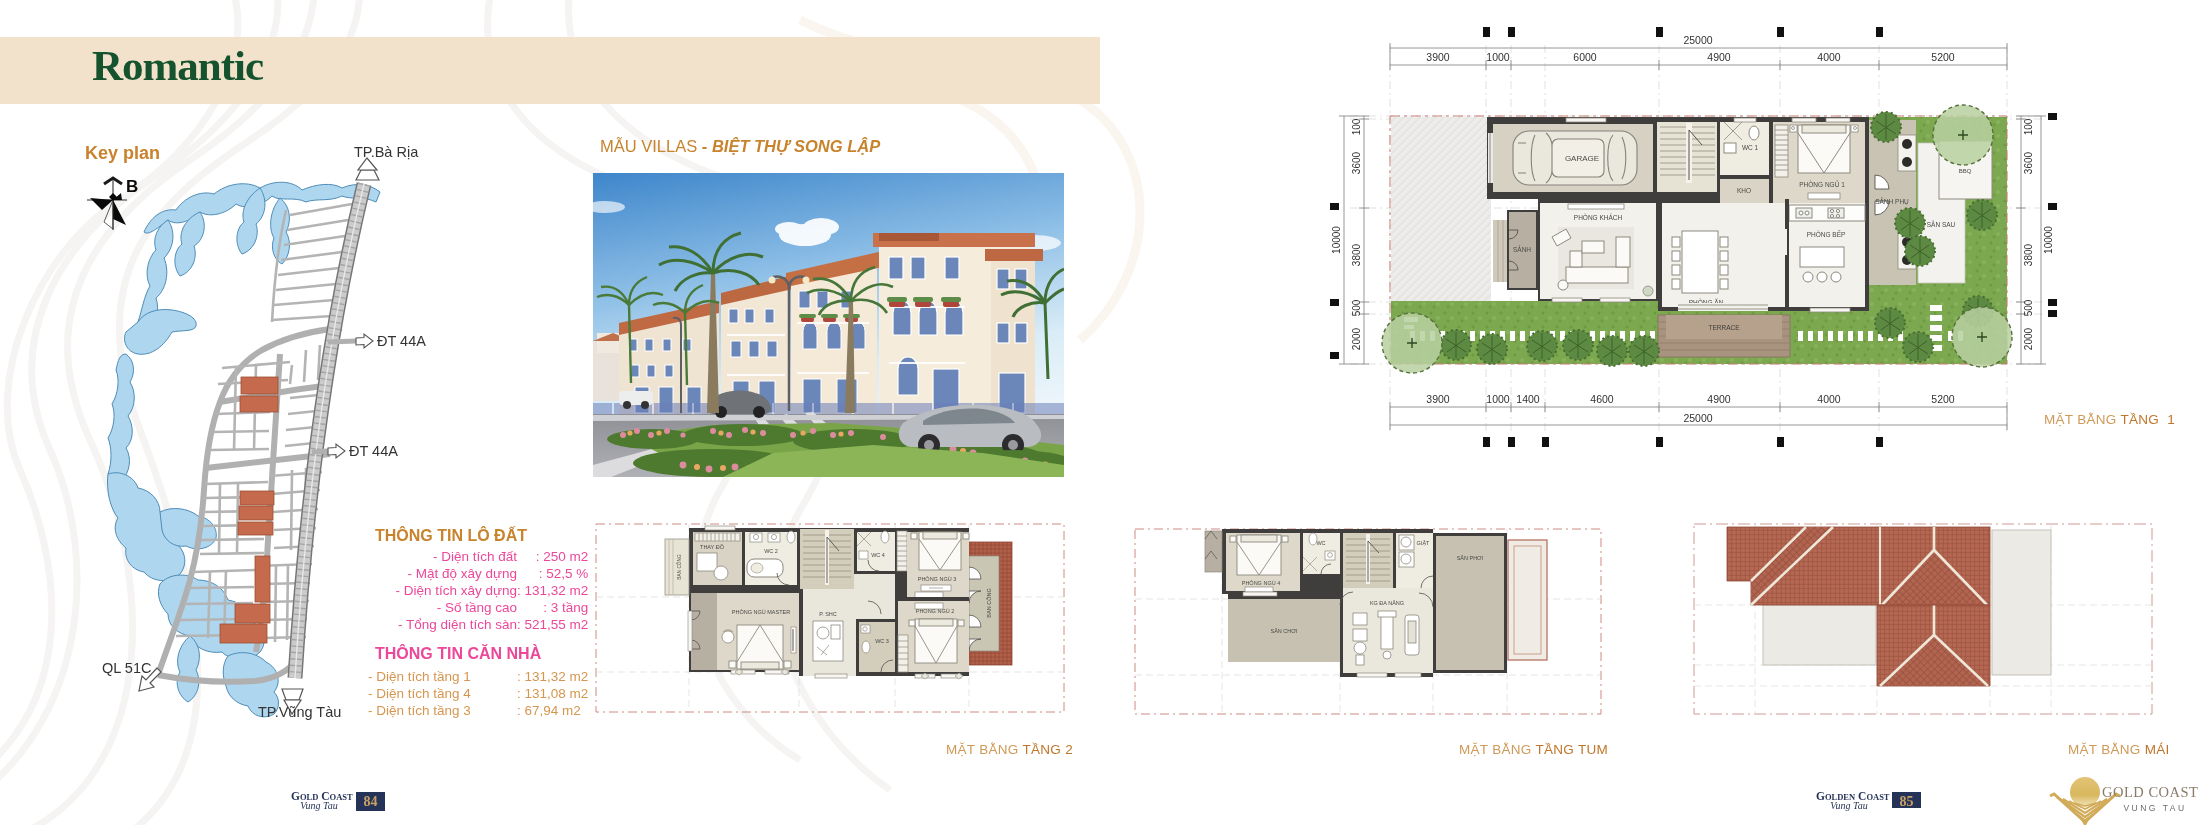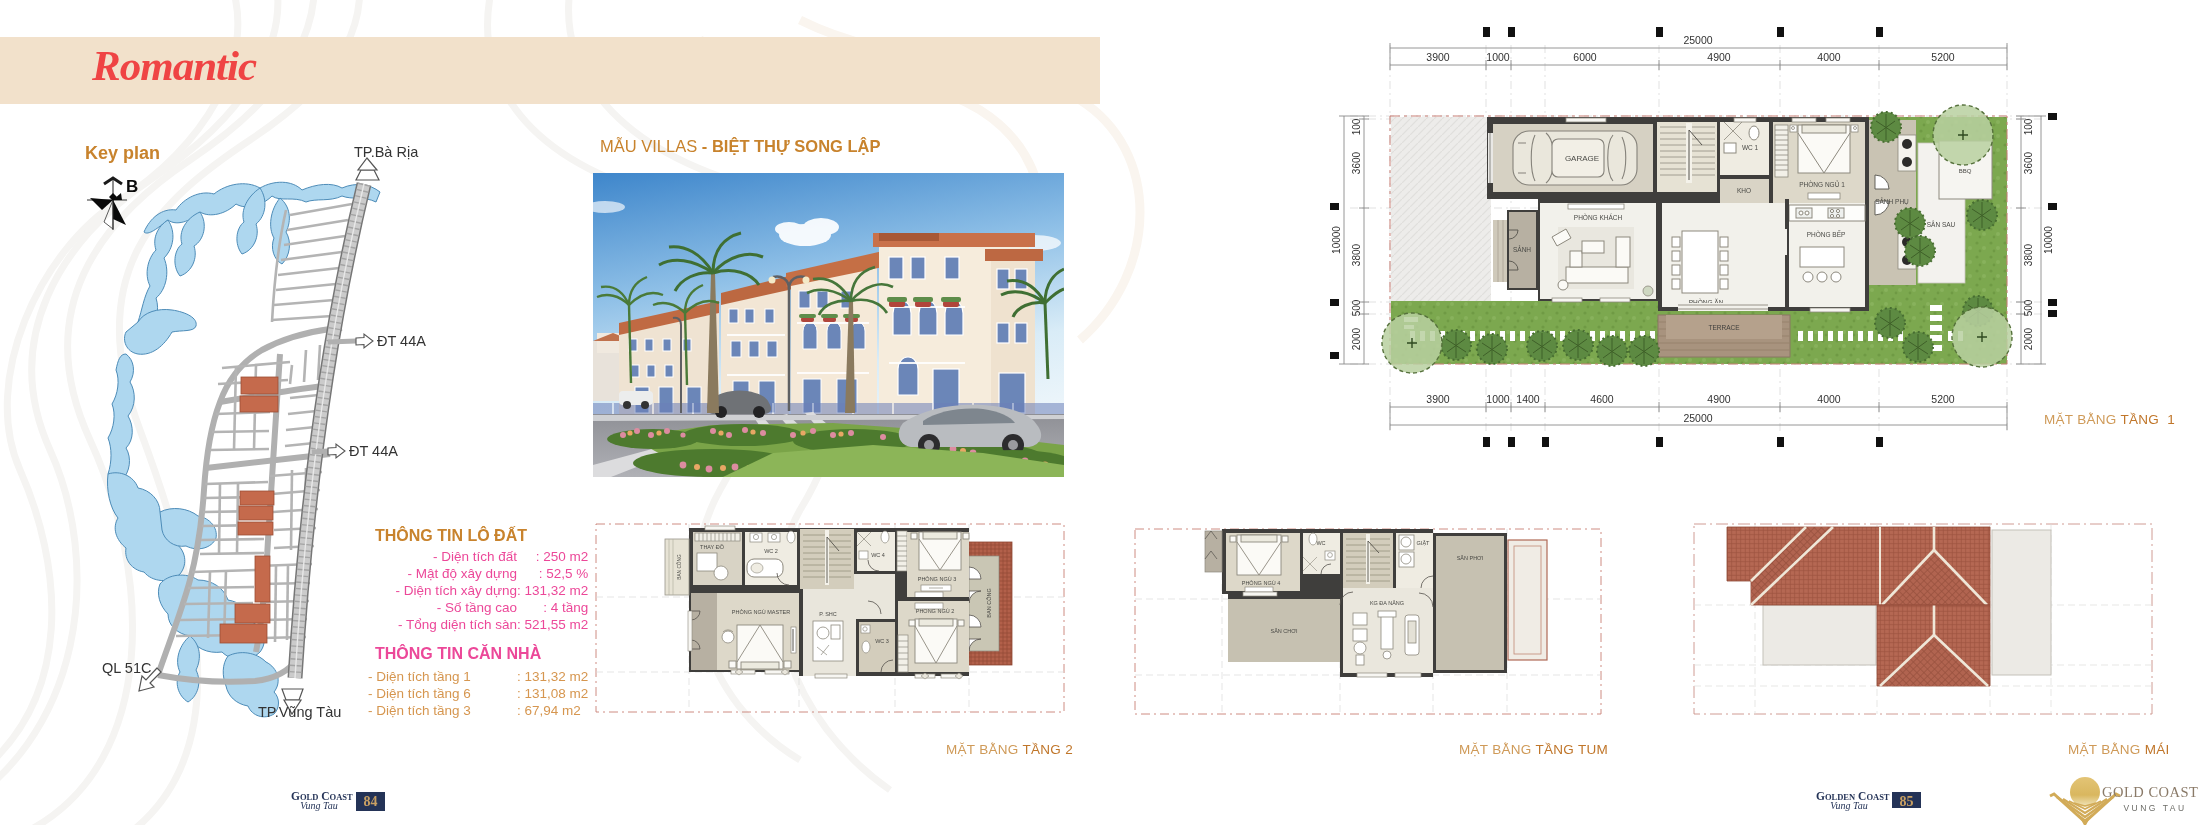--- a/index.html
+++ b/index.html
@@ -23,21 +23,21 @@
 <path d="M580,-50 C540,60 610,140 730,180 C850,220 880,380 800,510 C750,600 790,720 890,790"></path>
 </g>
 <g stroke="#faf5ef" stroke-width="9">
 <path d="M700,40 C800,90 900,60 980,110 C1060,160 1060,260 990,320"></path>
 <path d="M800,20 C900,70 1000,50 1080,100 C1160,150 1160,270 1080,340"></path>
 </g>
 </svg>
 
 <div class="abs" style="left:0;top:37px;width:1100px;height:67px;background:#f2e1cb;"></div>
 
-<div class="abs nw" style="left:92px;top:41px;font-family:'Liberation Serif',serif;font-style:italic;font-weight:bold;font-size:43px;letter-spacing:-1px;color:#ef4444;">Romantic</div>
+<div class="abs nw" style="left:92px;top:41px;font-family:'Liberation Serif',serif;font-weight:bold;font-size:43px;letter-spacing:-1px;color:#14532d;">Romantic</div>
 
 
 <div class="abs nw" style="left:85px;top:143px;font-size:18px;font-weight:bold;color:#c8832d;">Key plan</div>
 
 <svg class="abs" style="left:40px;top:140px" width="420" height="600" viewBox="0 0 420 600" id="mapsvg">
 
 <g fill="#aed7ef" stroke="#4d8cb8" stroke-width="1">
 <path d="M104,92 C110,78 122,68 136,70 C144,58 160,50 174,54 C186,44 206,40 220,48 C234,40 252,40 262,50 C276,44 292,42 302,48 C316,42 330,44 340,52 L336,62 C324,56 312,60 302,56 C290,62 276,58 266,62 C254,56 240,62 232,56 C222,66 206,70 196,64 C186,74 170,78 160,72 C150,82 136,86 128,80 C118,88 108,96 104,92 Z"></path>
 <path d="M128,80 C136,92 134,108 124,118 C130,132 126,150 116,158 C120,170 116,184 108,190 L98,182 C102,170 104,156 110,146 C104,134 108,118 116,110 C112,98 118,86 128,80 Z"></path>
 <path d="M160,72 C168,84 164,100 154,106 C158,118 152,132 140,136 C132,126 134,110 142,104 C138,92 146,78 160,72 Z"></path>
@@ -171,21 +171,21 @@
 <line x1="47" y1="60" x2="87" y2="60" stroke="#333" stroke-width="1.1"></line>
 <text x="86" y="52" font-family="Liberation Sans,sans-serif" font-size="17" font-weight="bold" fill="#0a0a0a">B</text>
 <path d="M73,53 L77,57 L73,61 L69,57 Z" fill="#0a0a0a"></path>
 <path d="M73,60 L50,58 L62,70 Z" fill="#0a0a0a"></path>
 <path d="M73,60 L81,53 L82,60 Z" fill="#0a0a0a"></path>
 <path d="M73,60 L86,85 L73,79 Z" fill="#0a0a0a"></path>
 <path d="M73,60 L64,82 L73,89 Z" fill="none" stroke="#333" stroke-width="0.8"></path>
 </g>
 </svg>
 
-<div class="abs nw" style="left:600px;top:137px;font-size:16.5px;color:#c8832d;">MẪU VILLAS <span style="font-weight:bold;">- BIỆT THỰ SONG LẬP</span></div>
+<div class="abs nw" style="left:600px;top:137px;font-size:16.5px;color:#c8832d;">MẪU VILLAS <span style="font-weight:bold;font-style:italic">- BIỆT THỰ SONG LẬP</span></div>
 
 <svg class="abs" style="left:593px;top:173px" width="471" height="304" viewBox="0 0 471 304" id="photosvg">
 <defs>
 <linearGradient id="sky" x1="0" y1="0" x2="0.25" y2="1">
 <stop offset="0" stop-color="#3e86cb"></stop>
           <stop offset="0.4" stop-color="#8fc0e7"></stop>
           <stop offset="0.72" stop-color="#d9ecf7"></stop>
           <stop offset="1" stop-color="#f0f7fb"></stop>
 </linearGradient>
 <linearGradient id="road" x1="0" y1="0" x2="0" y2="1">
@@ -481,41 +481,41 @@
 <tr style="height:17px">
             <td style="padding:0">- Mật độ xây dựng</td>
             <td style="padding:0">: 52,5 %</td>
           </tr>
 <tr style="height:17px">
             <td style="padding:0">- Diện tích xây dựng</td>
             <td style="padding:0">: 131,32 m2</td>
           </tr>
 <tr style="height:17px">
             <td style="padding:0">- Số tầng cao</td>
-            <td style="padding:0">: 4 tầng</td>
+            <td style="padding:0">: 3 tầng</td>
           </tr>
 <tr style="height:17px">
             <td style="padding:0">- Tổng diện tích sàn</td>
             <td style="padding:0">: 521,55 m2</td>
           </tr>
 </tbody>
       </table>
 </div>
 
 <div class="abs nw" style="left:375px;top:645px;font-size:16px;font-weight:bold;color:#ec4899;">THÔNG TIN CĂN NHÀ</div>
 
 <div class="abs nw" style="left:368px;top:668px;">
 <table style="border-collapse:collapse;font-size:13.5px;color:#d6964f;">
 <tbody>
           <tr style="height:17px">
             <td style="width:149px;padding:0">- Diện tích tầng 1</td>
             <td style="padding:0">: 131,32 m2</td>
           </tr>
 <tr style="height:17px">
-            <td style="padding:0">- Diện tích tầng 6</td>
+            <td style="padding:0">- Diện tích tầng 4</td>
             <td style="padding:0">: 131,08 m2</td>
           </tr>
 <tr style="height:17px">
             <td style="padding:0">- Diện tích tầng 3</td>
             <td style="padding:0">: 67,94 m2</td>
           </tr>
 </tbody>
       </table>
 </div>
 

